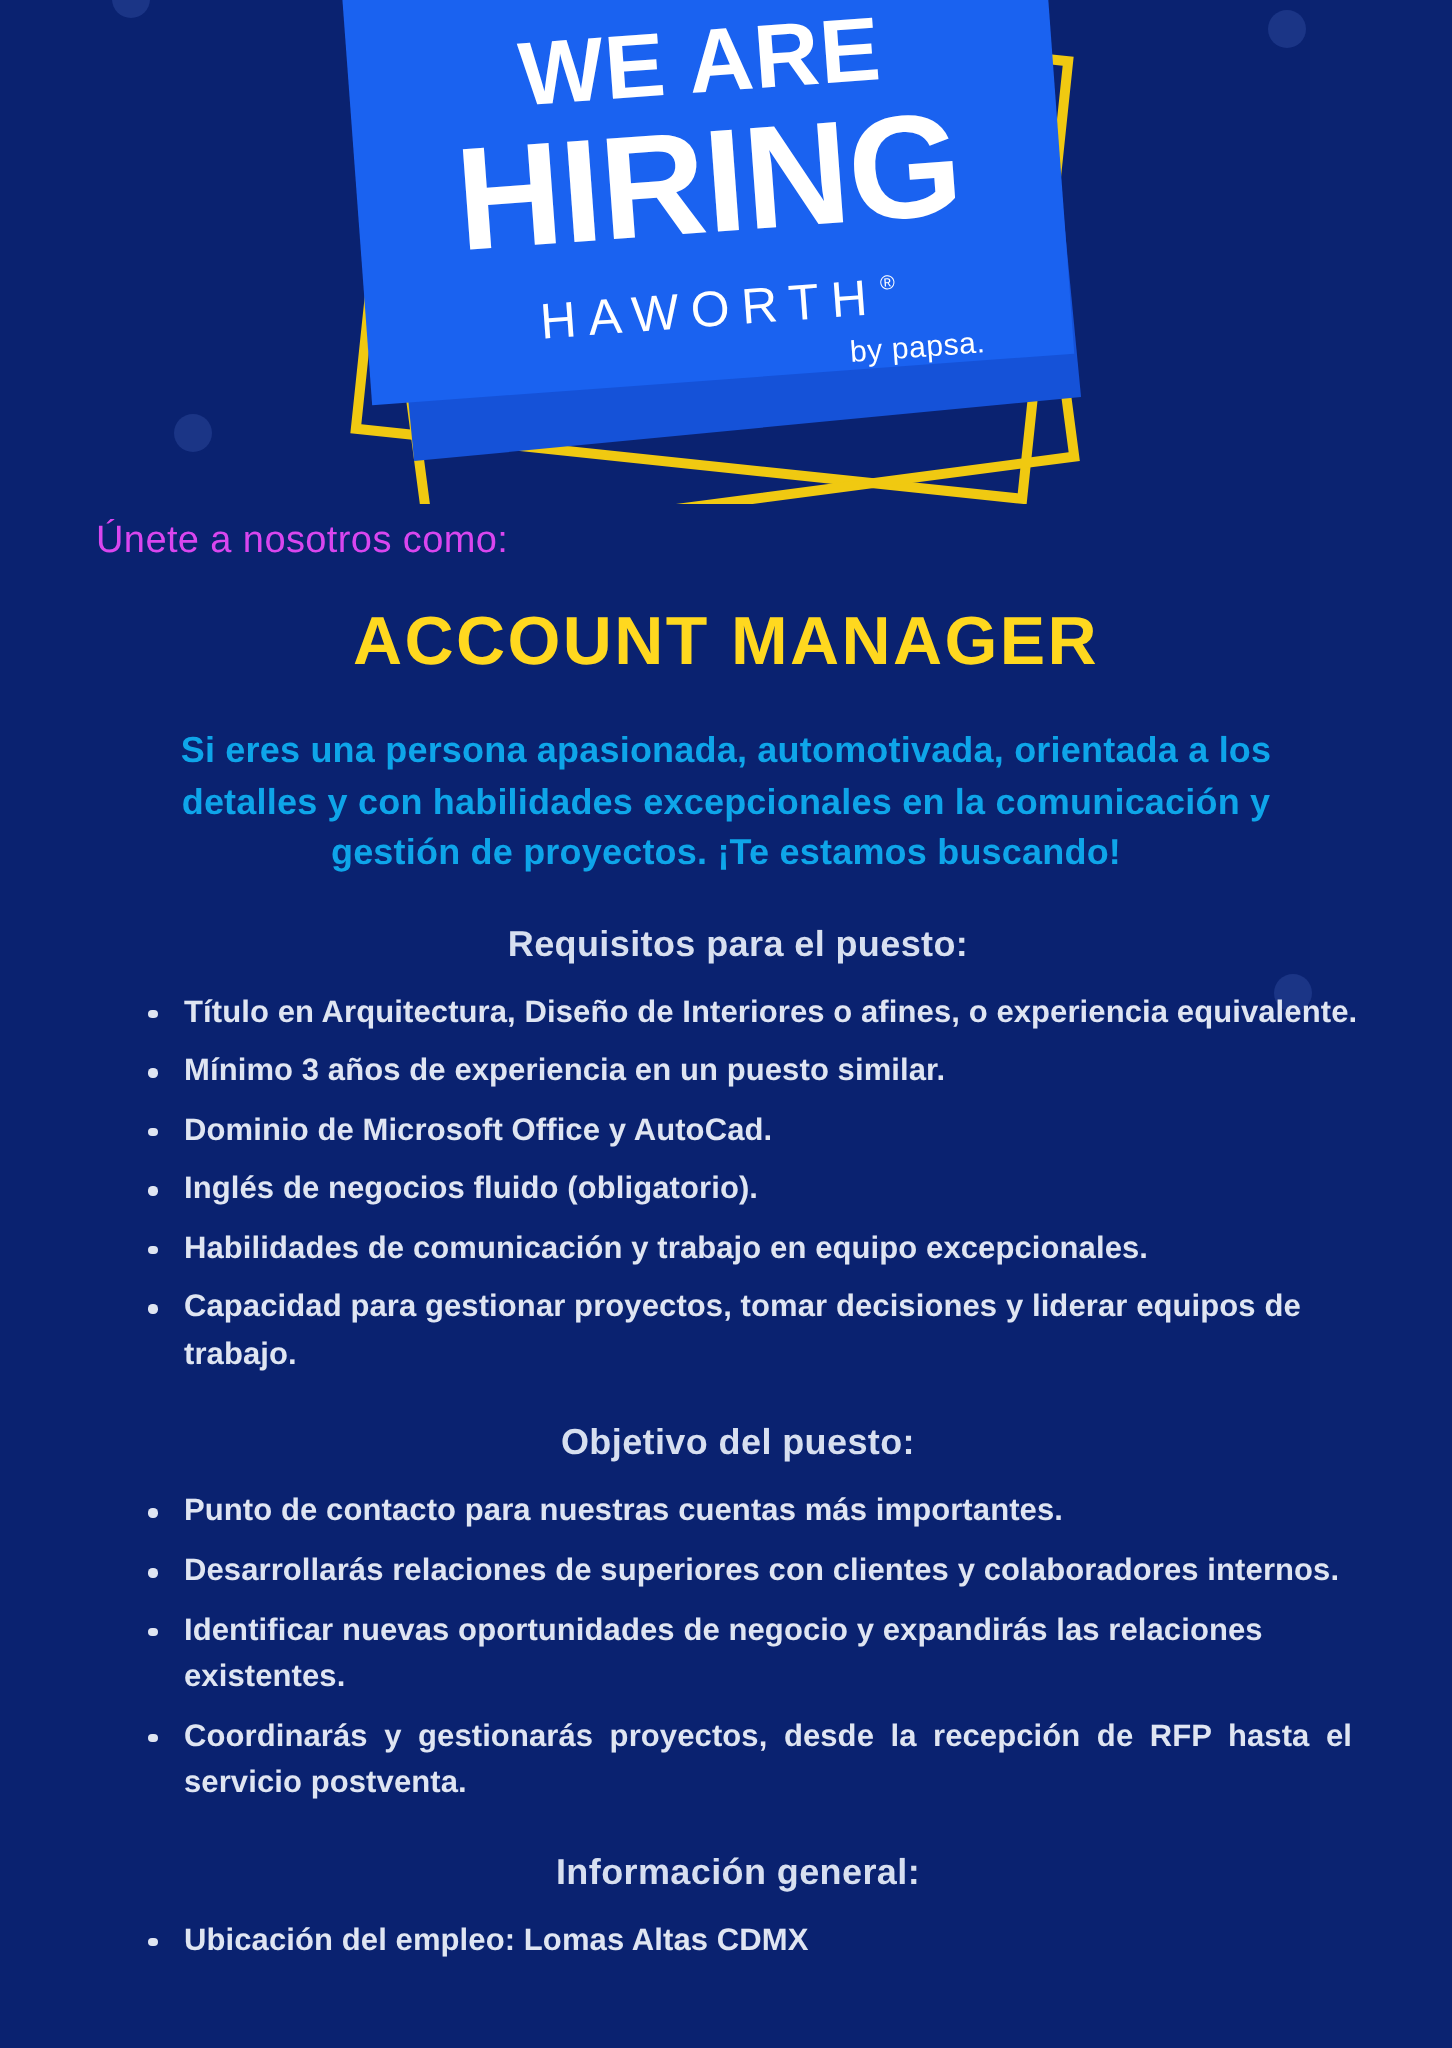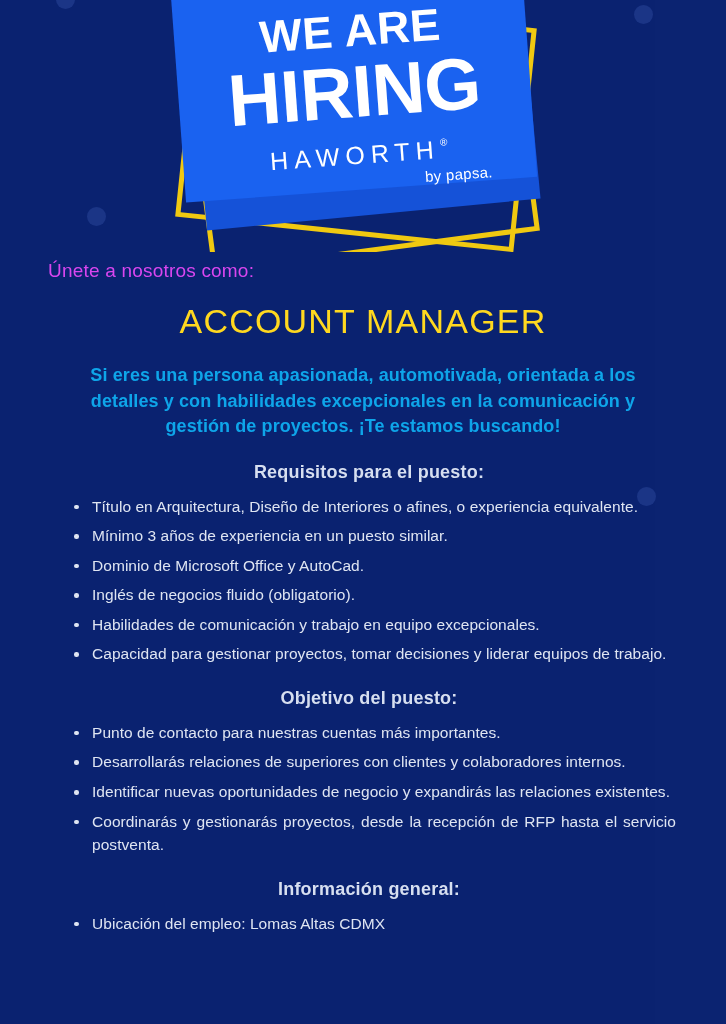--- a/index.html
+++ b/index.html
@@ -151,21 +151,21 @@
   .join-label {
     color: #d946ef;
     font-size: 19px;
     font-weight: 400;
     margin: 8px 0 0 10px;
     letter-spacing: 0.2px;
   }
   .job-title {
     color: #ffd81f;
     font-size: 34px;
-    font-weight: 400;
+    font-weight: 700;
     text-align: center;
     letter-spacing: 1.2px;
     margin: 20px 0 0 0;
   }
   .intro {
     color: #0ea5e9;
     font-size: 18px;
     font-weight: 700;
     text-align: center;
     line-height: 1.42;
@@ -181,21 +181,21 @@
     text-align: center;
   }
   ul.bullets {
     list-style: none;
     margin: 12px 0 0 0;
     padding: 0 8px 0 36px;
   }
   ul.bullets li {
     color: #dfe5f2;
     font-size: 15.5px;
-    font-weight: 400;
+    font-weight: 700;
     line-height: 1.52;
     position: relative;
     padding-left: 18px;
     margin-bottom: 6px;
     letter-spacing: 0.05px;
   }
   ul.bullets li::before {
     content: "";
     position: absolute;
     left: 0;

